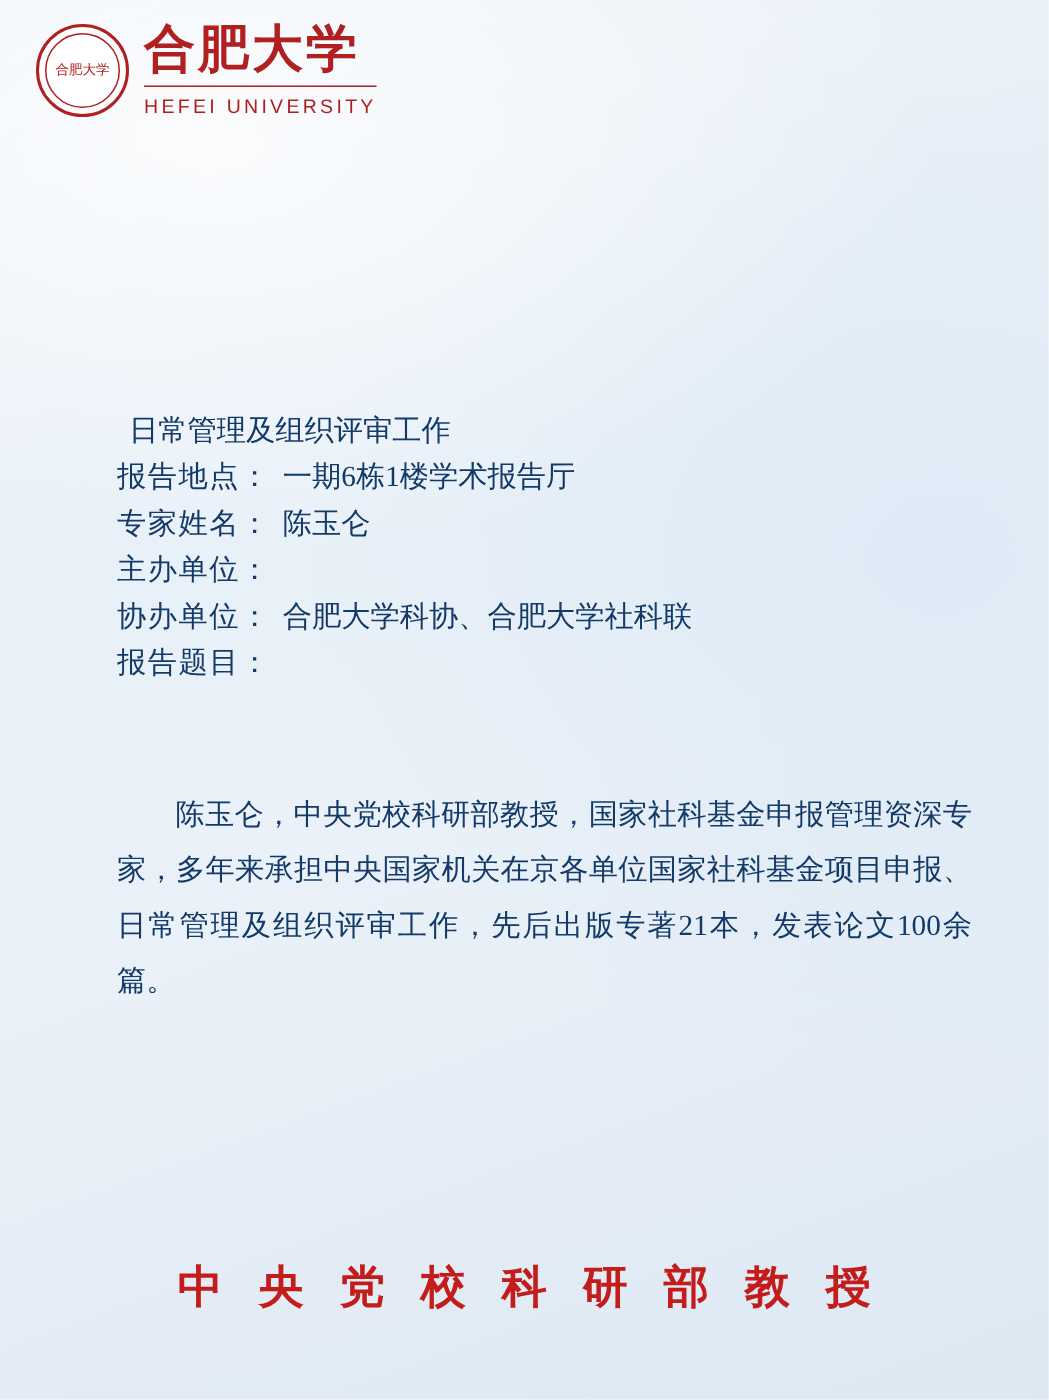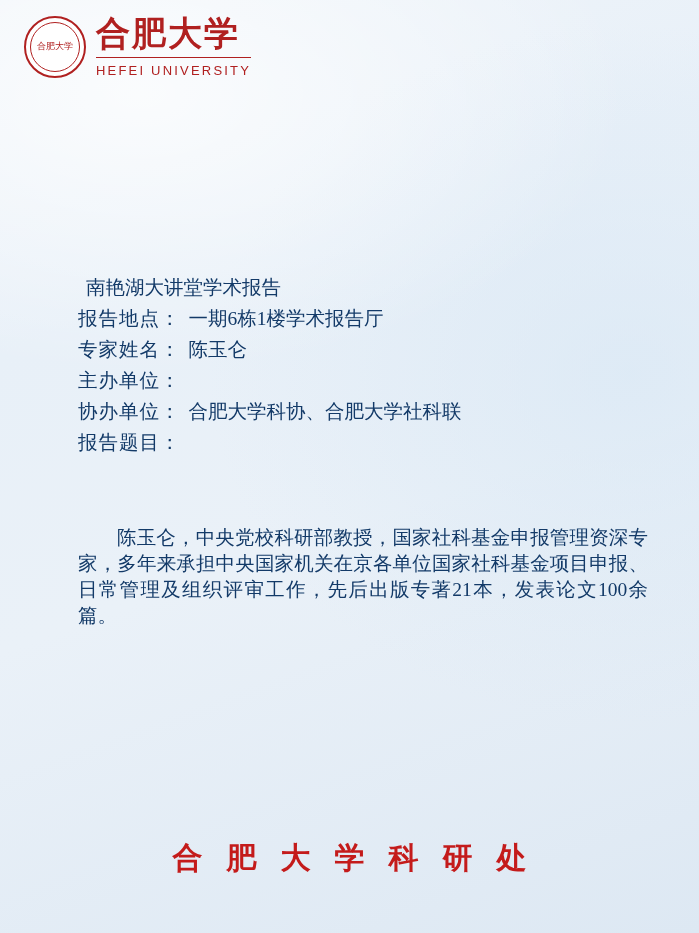--- a/index.html
+++ b/index.html
@@ -224,21 +224,21 @@
     margin-left: 8px;
   }
 
   .bio {
     position: absolute;
     left: 78px;
     top: 525px;
     width: 570px;
     color: #133a68;
     font-size: 19.5px;
-    line-height: 26px;
+    line-height: 37px;
     text-align: justify;
     text-indent: 2em;
   }
 
   .welcome {
     position: absolute;
     left: 0;
     right: 0;
     top: 838px;
     text-align: center;
@@ -262,21 +262,21 @@
     </div>
     <div class="logo-text">
       <div class="logo-cn">合肥大学</div>
       <div class="logo-en">HEFEI UNIVERSITY</div>
     </div>
   </div>
 
 
   <div class="fields">
     <div class="field-row">
-      <span class="field-value">南艳湖大讲堂学术报告</span>
+      <span class="field-value">日常管理及组织评审工作</span>
     </div>
     <div class="field-row">
       <span class="field-label">报告地点：</span>
       <span class="field-value">一期6栋1楼学术报告厅</span>
     </div>
     <div class="field-row">
       <span class="field-label">专家姓名：</span>
       <span class="field-value">陈玉仑</span>
     </div>
     <div class="field-row">
@@ -286,15 +286,15 @@
       <span class="field-label">协办单位：</span>
       <span class="field-value">合肥大学科协、合肥大学社科联</span>
     </div>
     <div class="field-row">
       <span class="field-label">报告题目：</span>
     </div>
   </div>
 
   <div class="bio">陈玉仑，中央党校科研部教授，国家社科基金申报管理资深专家，多年来承担中央国家机关在京各单位国家社科基金项目申报、日常管理及组织评审工作，先后出版专著21本，发表论文100余篇。</div>
 
-  <div class="welcome">合肥大学科研处</div>
+  <div class="welcome">中央党校科研部教授</div>
 
 </div>
 
 </body></html>

